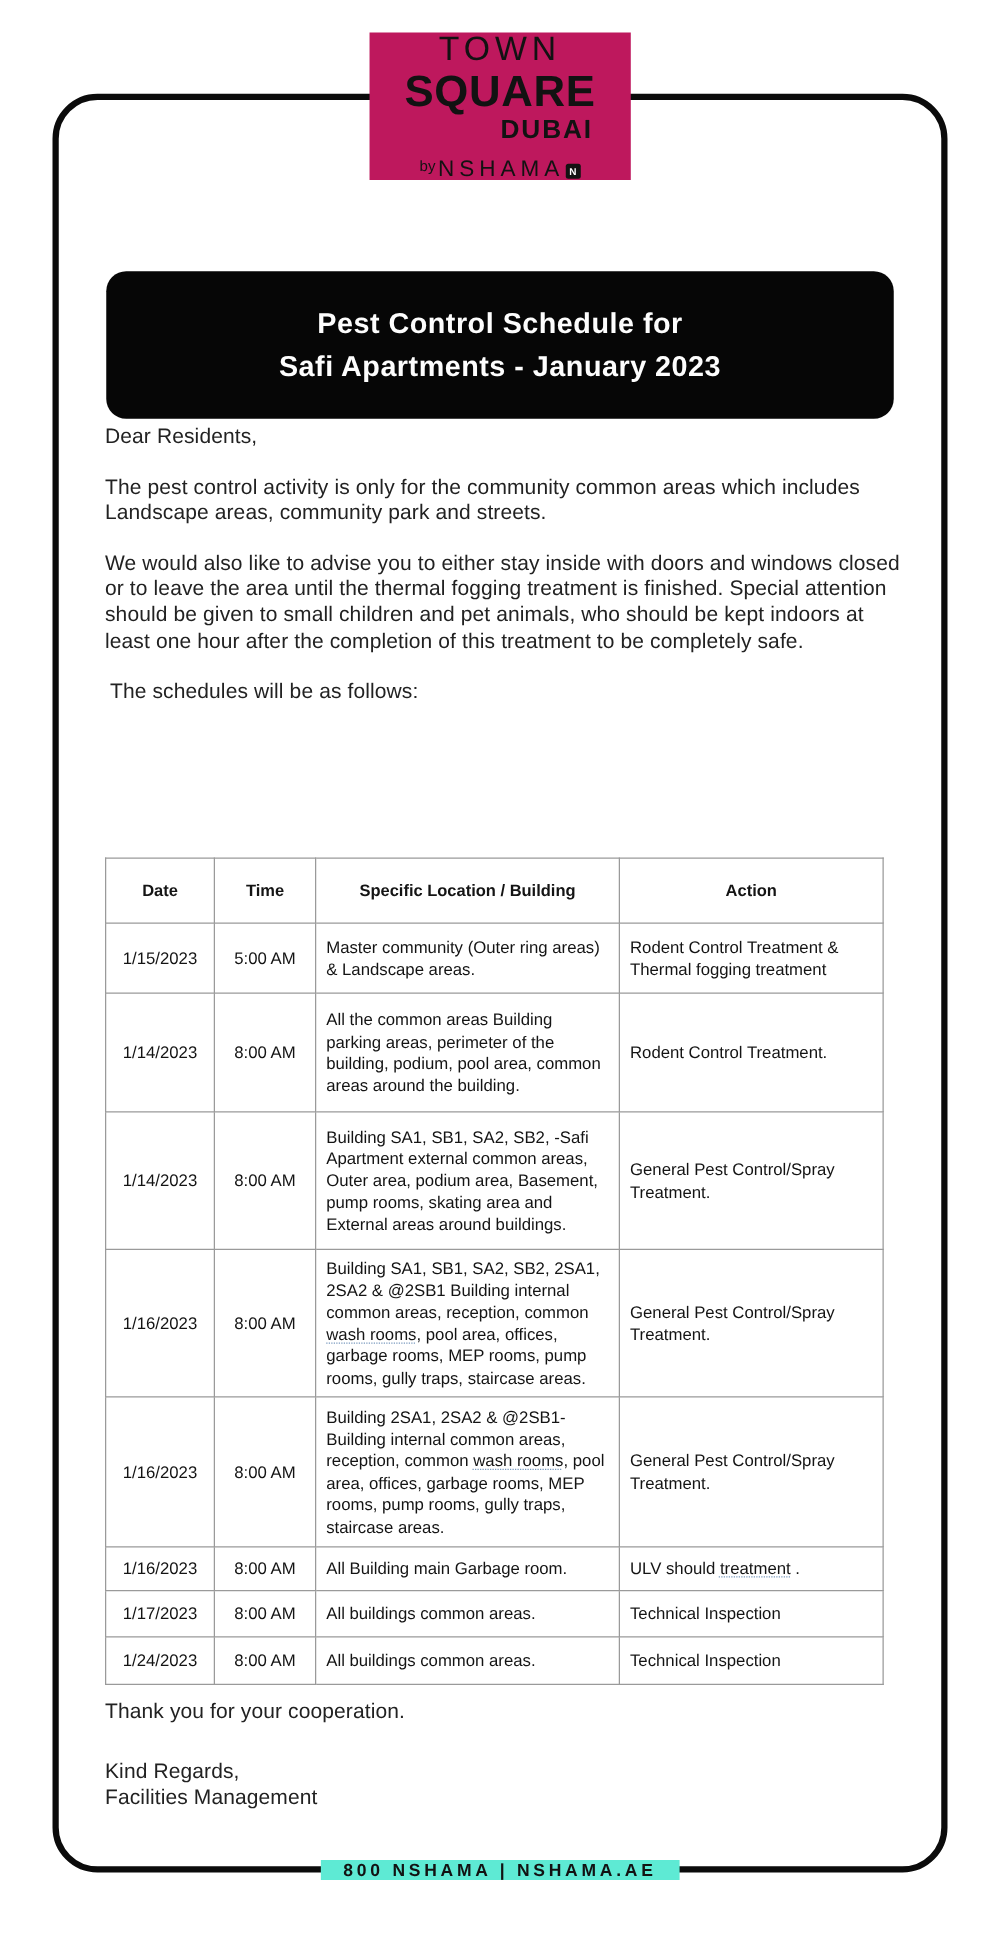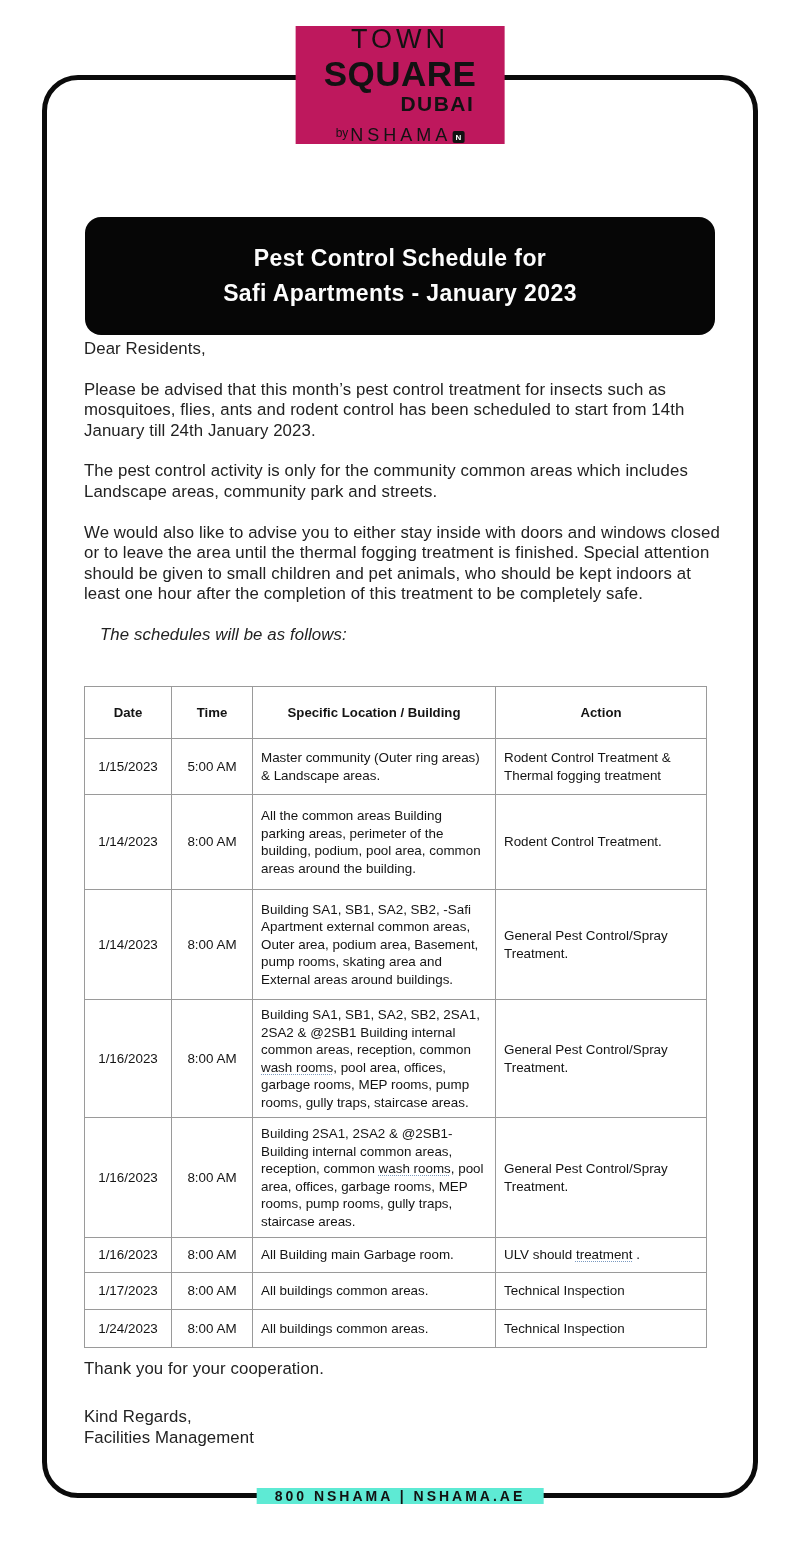--- a/index.html
+++ b/index.html
@@ -17,21 +17,21 @@
   .logo-by{font-size:12px;line-height:1;margin-right:2px;margin-top:1px;}
   .logo-brand{font-size:18px;font-weight:500;letter-spacing:4px;line-height:1;}
   .logo-mark{width:12px;height:12px;background:#121212;color:#fff;font-size:8px;font-weight:700;display:flex;align-items:center;justify-content:center;border-radius:2px;align-self:flex-end;margin-left:1px;margin-bottom:1px;}
 
   
   .title-box{position:absolute;left:85px;top:185px;width:630px;height:118px;background:#060606;border-radius:16px;color:#fdfdfd;display:flex;flex-direction:column;align-items:center;justify-content:center;font-size:23px;font-weight:700;letter-spacing:0.4px;line-height:35px;z-index:1;margin-top:32px;}
 
   
   .letter{position:absolute;left:84px;top:339px;width:636px;font-size:16.8px;line-height:20.6px;letter-spacing:0.1px;color:#222;z-index:1;}
   .letter p{margin:0 0 20px 0;}
-  .letter p:last-child{margin:16px;font-style:italic;}
+  .letter p:last-child{margin:4px;}
 
   
   .schedule-table{position:absolute;left:84px;top:686px;width:622px;border-collapse:collapse;table-layout:fixed;font-size:13.4px;color:#141414;z-index:1;}
   .schedule-table th,.schedule-table td{border:1px solid #9a9a9a;box-sizing:border-box;}
   .schedule-table th{height:38px;font-size:13.2px;font-weight:700;text-align:center;padding:18px 4px;}
   .schedule-table td{vertical-align:middle;padding:6px 8px;line-height:17.5px;}
   .c-date,.c-time{text-align:center;padding:2px 4px !important;}
   .col-date{width:87px;}.col-time{width:81px;}.col-loc{width:243px;}.col-act{width:211px;}
   tr.r1 td{height:56px;} tr.r2 td{height:95px;} tr.r3 td{height:110px;}
   tr.r4 td{height:98px;} tr.r5 td{height:120px;} tr.r6 td{height:35px;}
@@ -62,21 +62,20 @@
   </div>
 </div>
 
 <div class="title-box">
   <div>Pest Control Schedule for</div>
   <div>Safi Apartments - January 2023</div>
 </div>
 
 <div class="letter">
   <p>Dear Residents,</p>
-  <p>Please be advised that this month’s pest control treatment for insects such as mosquitoes, flies, ants and rodent control has been scheduled to start from 14th January till 24th January 2023.</p>
   <p>The pest control activity is only for the community common areas which includes Landscape areas, community park and streets.</p>
   <p>We would also like to advise you to either stay inside with doors and windows closed or to leave the area until the thermal fogging treatment is finished. Special attention should be given to small children and pet animals, who should be kept indoors at least one hour after the completion of this treatment to be completely safe.</p>
   <p>The schedules will be as follows:</p>
 </div>
 
 <table class="schedule-table">
   <colgroup>
     <col class="col-date">
       <col class="col-time">
       <col class="col-loc">

